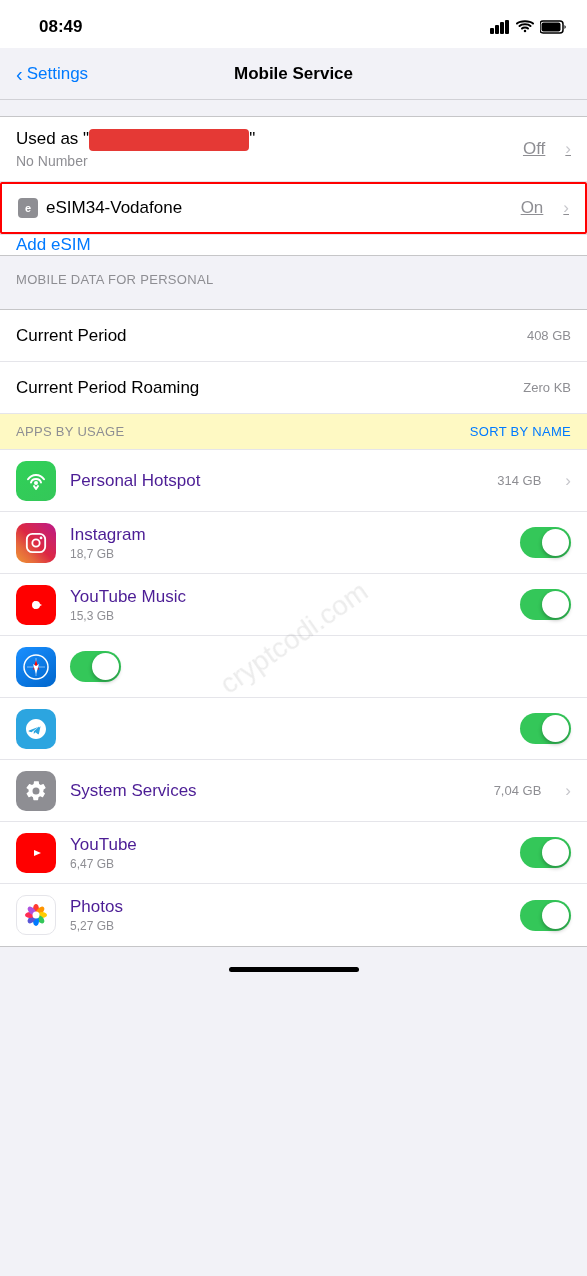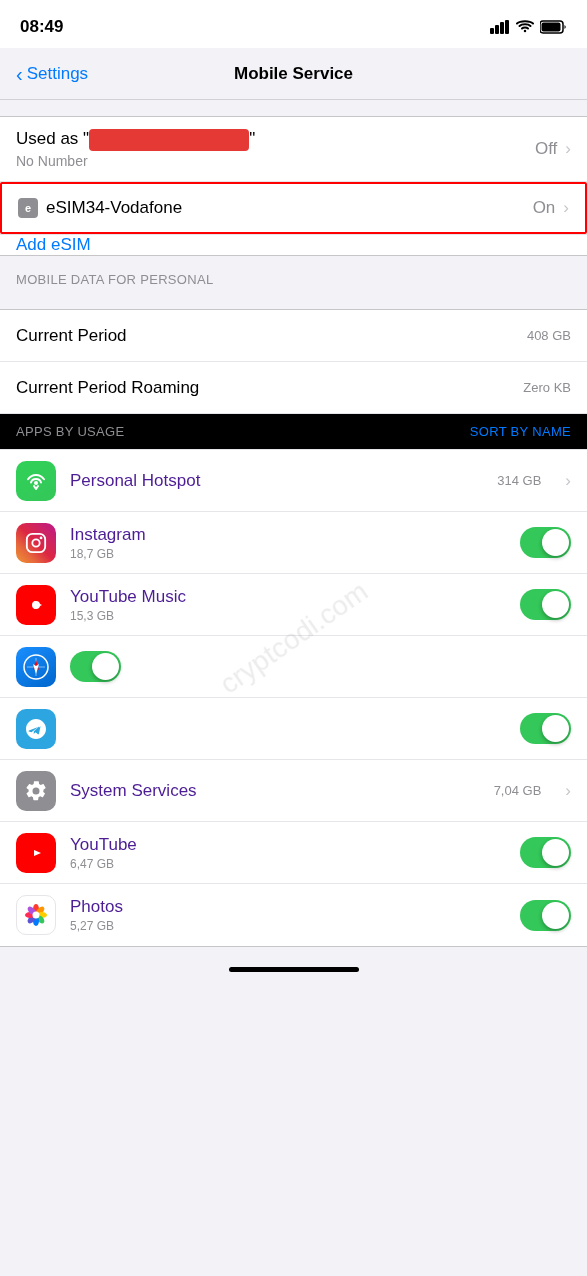--- a/index.html
+++ b/index.html
@@ -18,20 +18,21 @@
       display: flex;
       justify-content: space-between;
       align-items: center;
       padding: 14px 20px 8px;
       height: 48px;
     }
     .status-time {
       font-size: 17px;
       font-weight: 600;
       color: #000;
+      margin-left: 19px;
     }
     .status-icons {
       display: flex;
       align-items: center;
       gap: 6px;
     }
 
     
     .nav-bar {
       background: #f2f2f7;
@@ -98,23 +99,24 @@
       color: #000;
     }
     .row-subtitle {
       font-size: 14px;
       color: #8e8e93;
       margin-top: 2px;
     }
     .row-right {
       display: flex;
       align-items: center;
-      gap: 8px;
+      gap: 20px;
       color: #8e8e93;
       font-size: 17px;
+      text-decoration: underline;
     }
     .chevron {
       color: #c7c7cc;
       font-size: 17px;
     }
 
     
     .esim-row {
       display: flex;
       align-items: center;
@@ -172,21 +174,21 @@
       padding: 16px 16px 6px;
       letter-spacing: 0.3px;
     }
 
     
     .usage-header {
       display: flex;
       align-items: center;
       justify-content: space-between;
       padding: 10px 16px;
-      background: #000000;
+      background: #fef9c3;
       border-bottom: 1px solid #e5e5ea;
     }
     .usage-header-left {
       font-size: 13px;
       font-weight: 500;
       color: #8e8e93;
       text-transform: uppercase;
       letter-spacing: 0.3px;
     }
     .sort-btn {

